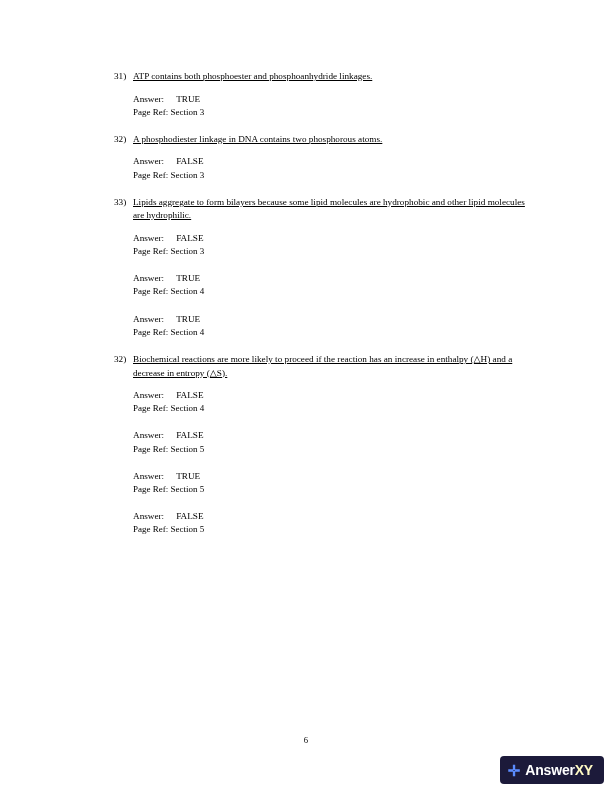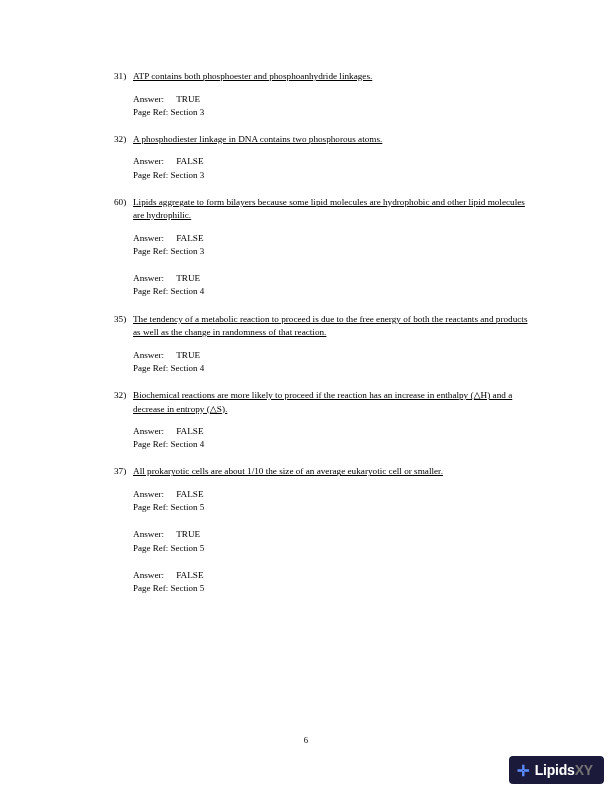--- a/index.html
+++ b/index.html
@@ -89,21 +89,21 @@
     font-size: 15px;
     font-weight: bold;
     line-height: 1;
   }
   .watermark .brand {
     font-size: 14px;
     font-weight: bold;
     letter-spacing: -0.2px;
   }
   .watermark .brand .xy {
-    color: #737373;
+    color: #fef9c3;
   }
 </style>
 </head>
 <body>
 
 <div class="page">
 
   <div class="content">
 
     <div class="qblock">
@@ -127,45 +127,41 @@
       <div class="ansblock">
         <div class="answer">
           <span class="alabel">Answer:</span><span>FALSE</span>
         </div>
         <div class="pageref">Page Ref: Section 3</div>
       </div>
     </div>
 
     <div class="qblock">
       <div class="qline">
-        <span class="qnum">60)</span>
+        <span class="qnum">33)</span>
         <span class="qtext">Lipids aggregate to form bilayers because some lipid molecules are hydrophobic and other lipid molecules are hydrophilic.</span>
       </div>
       <div class="ansblock">
         <div class="answer">
           <span class="alabel">Answer:</span><span>FALSE</span>
         </div>
         <div class="pageref">Page Ref: Section 3</div>
       </div>
     </div>
 
     <div class="qblock">
       <div class="ansblock">
         <div class="answer">
           <span class="alabel">Answer:</span><span>TRUE</span>
         </div>
         <div class="pageref">Page Ref: Section 4</div>
       </div>
     </div>
 
     <div class="qblock">
-      <div class="qline">
-        <span class="qnum">35)</span>
-        <span class="qtext">The tendency of a metabolic reaction to proceed is due to the free energy of both the reactants and products as well as the change in randomness of that reaction.</span>
-      </div>
       <div class="ansblock">
         <div class="answer">
           <span class="alabel">Answer:</span><span>TRUE</span>
         </div>
         <div class="pageref">Page Ref: Section 4</div>
       </div>
     </div>
 
     <div class="qblock">
       <div class="qline">
@@ -174,24 +170,20 @@
       </div>
       <div class="ansblock">
         <div class="answer">
           <span class="alabel">Answer:</span><span>FALSE</span>
         </div>
         <div class="pageref">Page Ref: Section 4</div>
       </div>
     </div>
 
     <div class="qblock">
-      <div class="qline">
-        <span class="qnum">37)</span>
-        <span class="qtext">All prokaryotic cells are about 1/10 the size of an average eukaryotic cell or smaller.</span>
-      </div>
       <div class="ansblock">
         <div class="answer">
           <span class="alabel">Answer:</span><span>FALSE</span>
         </div>
         <div class="pageref">Page Ref: Section 5</div>
       </div>
     </div>
 
     <div class="qblock">
       <div class="ansblock">
@@ -210,16 +202,16 @@
         <div class="pageref">Page Ref: Section 5</div>
       </div>
     </div>
 
   </div>
 
   <div class="page-number">6</div>
 
   <div class="watermark">
     <span class="plus">✛</span>
-    <span class="brand"><span>Lipids</span><span class="xy">XY</span></span>
+    <span class="brand"><span>Answer</span><span class="xy">XY</span></span>
   </div>
 
 </div>
 
 </body></html>

